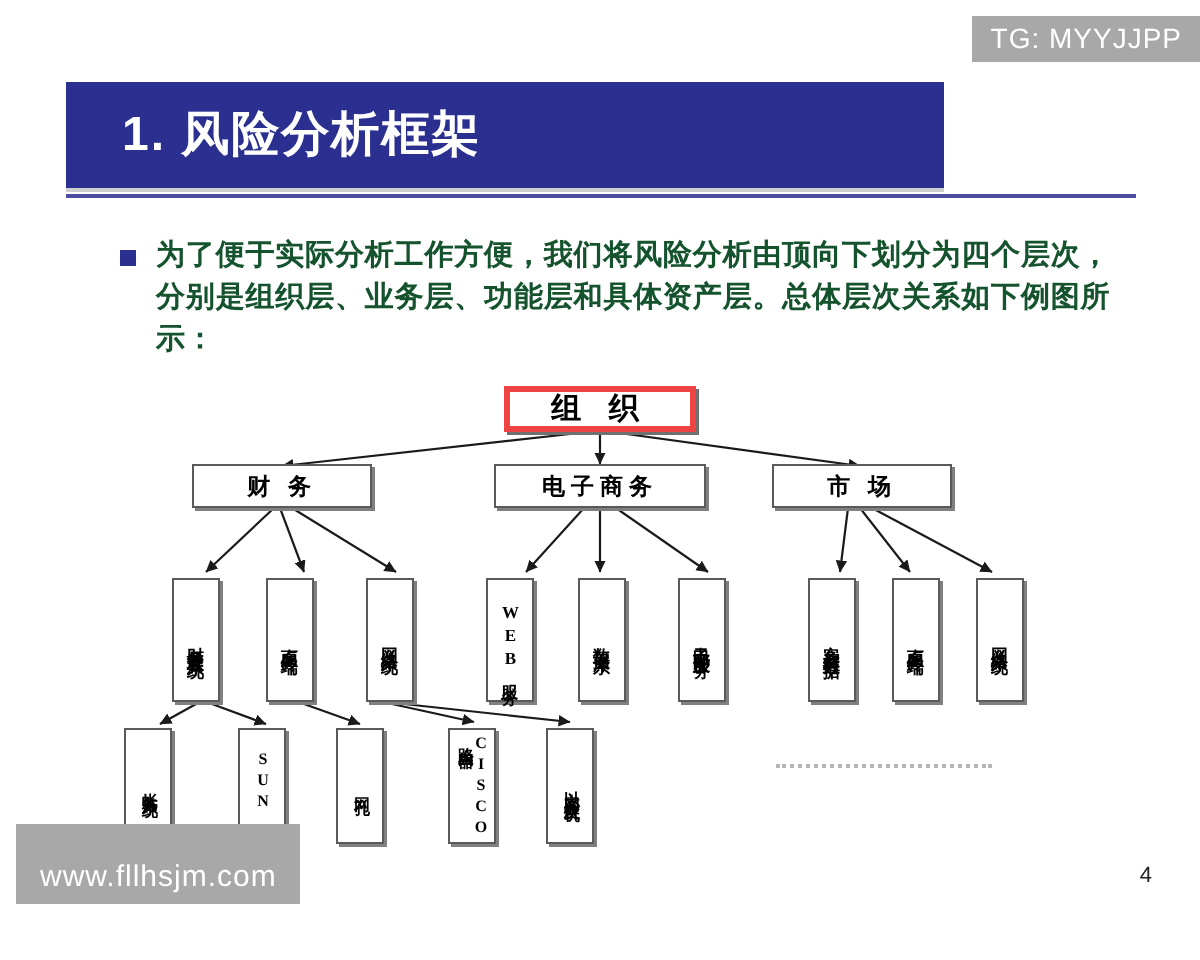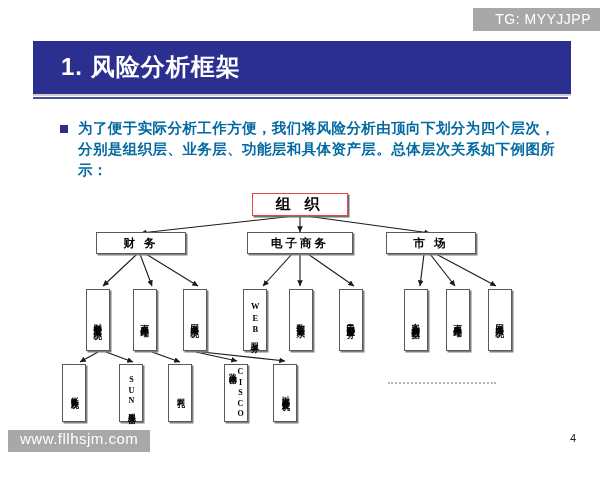--- a/index.html
+++ b/index.html
@@ -10,59 +10,59 @@
     overflow:hidden;position:relative;
   }
   .slide{position:absolute;left:0;top:0;width:600px;height:480px;background:#fff;}
 
   
   .wm{
     position:absolute;background:#a8a8a8;color:#ffffff;
     font-family:"Liberation Sans","DejaVu Sans",sans-serif;
     letter-spacing:.5px;
   }
-  .wm-top{right:0;top:8px;padding:3px 9px 4px 22px;font-size:14px;}
-  .wm-bottom{left:8px;bottom:28px;padding:0 12px 5px 12px;font-size:15px;}
+  .wm-top{right:0;top:8px;padding:3px 9px 4px 9px;font-size:14px;}
+  .wm-bottom{left:8px;bottom:28px;padding:18px 12px 5px 12px;font-size:15px;}
 
   
   .title-bar{
-    position:absolute;left:33px;top:41px;width:538px;height:53px;
+    position:absolute;left:33px;top:41px;width:439px;height:53px;
     background:#2b2f8f;
     box-shadow:0 2px 0 0 rgba(60,60,60,.25);
     text-align:center;
   }
   .title-bar .title-text{
     position:absolute;left:28px;top:10px;
     color:#ffffff;font-size:24px;font-weight:bold;
     font-family:"Liberation Sans","DejaVu Sans",sans-serif;
     letter-spacing:1px;white-space:nowrap;
   }
   .title-rule{position:absolute;left:33px;top:97px;width:535px;height:2px;background:#2b2f8f;opacity:.85;}
 
   
   .bullet-block{position:absolute;left:60px;top:118px;width:495px;display:flex;}
   .bullet-mark{
     width:8px;height:8px;background:#2b2f8f;flex:0 0 auto;margin-top:7px;margin-right:10px;
   }
   .bullet-text{
-    font-size:14.5px;line-height:1.45;color:#0369a1;font-weight:bold;
+    font-size:14.5px;line-height:1.45;color:#14532d;font-weight:bold;
     letter-spacing:.2px;text-align:justify;
     font-family:"Liberation Serif","DejaVu Serif",serif;
   }
 
   
   .diagram{position:absolute;left:0;top:185px;width:600px;height:250px;}
   .node{
     position:absolute;border:1px solid #5a5a5a;background:#ffffff;
     display:flex;align-items:center;justify-content:center;
     box-shadow:1.5px 1.5px 0 0 #808080;
     color:#000;box-sizing:border-box;
   }
   .node.root{
-    border:1px solid #ef4444;
+    border:3px solid #ef4444;
     box-shadow:0 0 0 2px #fff inset, 1.5px 1.5px 0 0 #707070;
     font-weight:bold;font-size:15px;letter-spacing:5px;
   }
   .node.l2{font-size:11.5px;font-weight:bold;letter-spacing:3px;}
   .node.vert{
     writing-mode:vertical-rl;text-orientation:upright;
     font-size:8.5px;letter-spacing:1.5px;line-height:1;font-weight:bold;
     padding:3px 0;
   }
   .node.l3{font-size:8.5px;}

